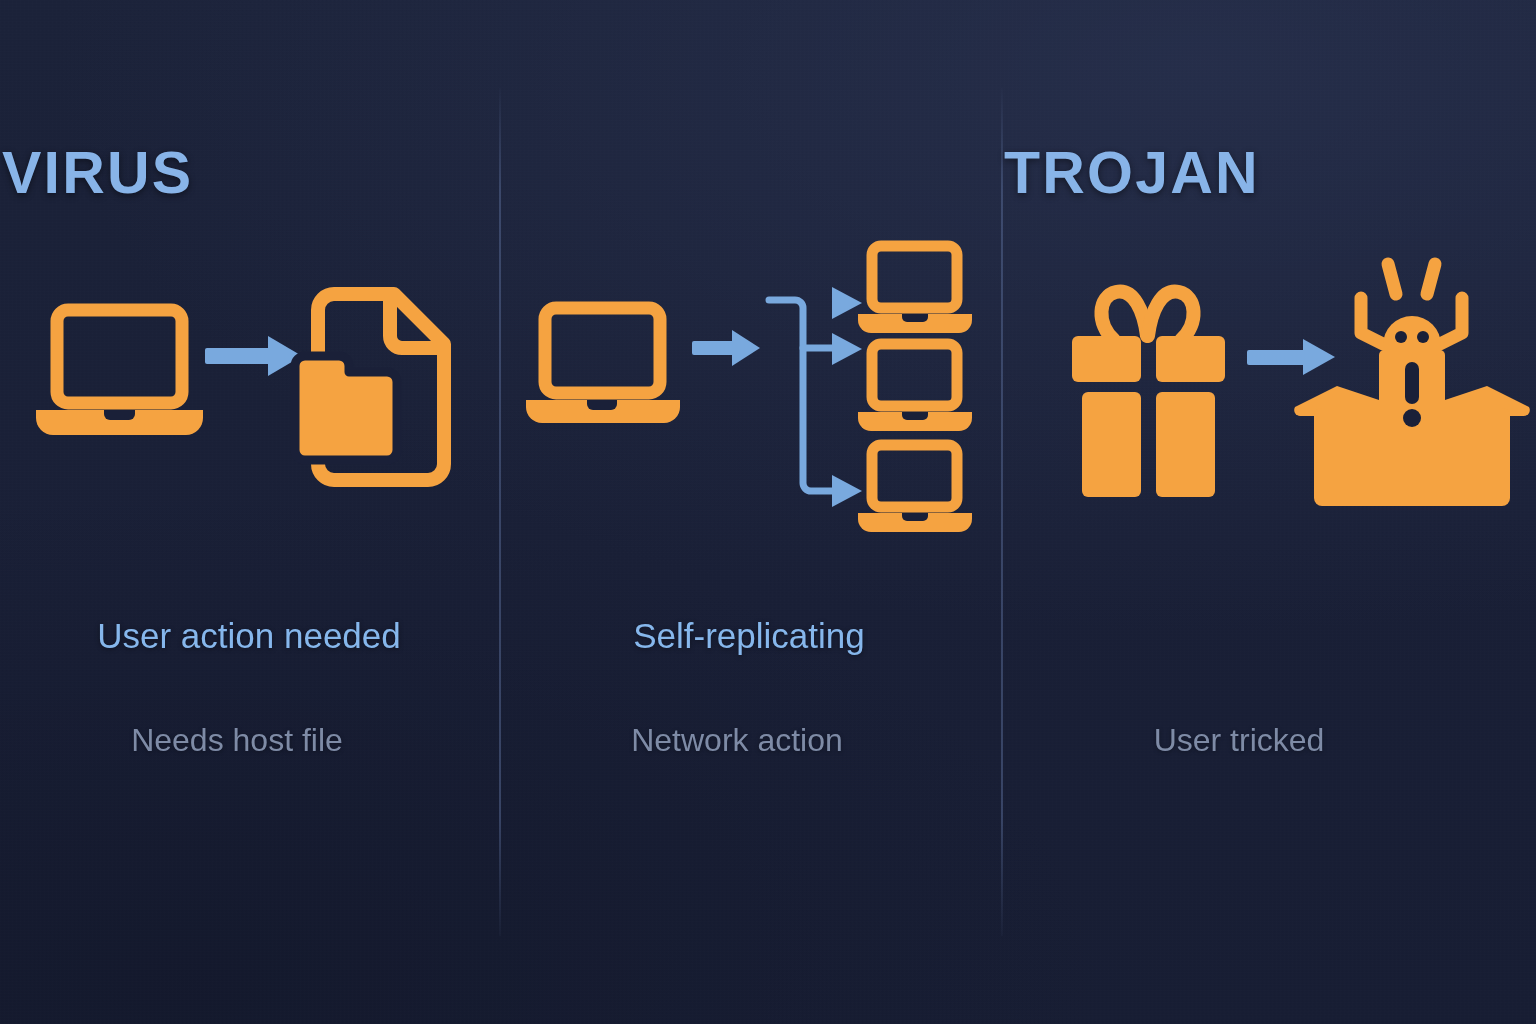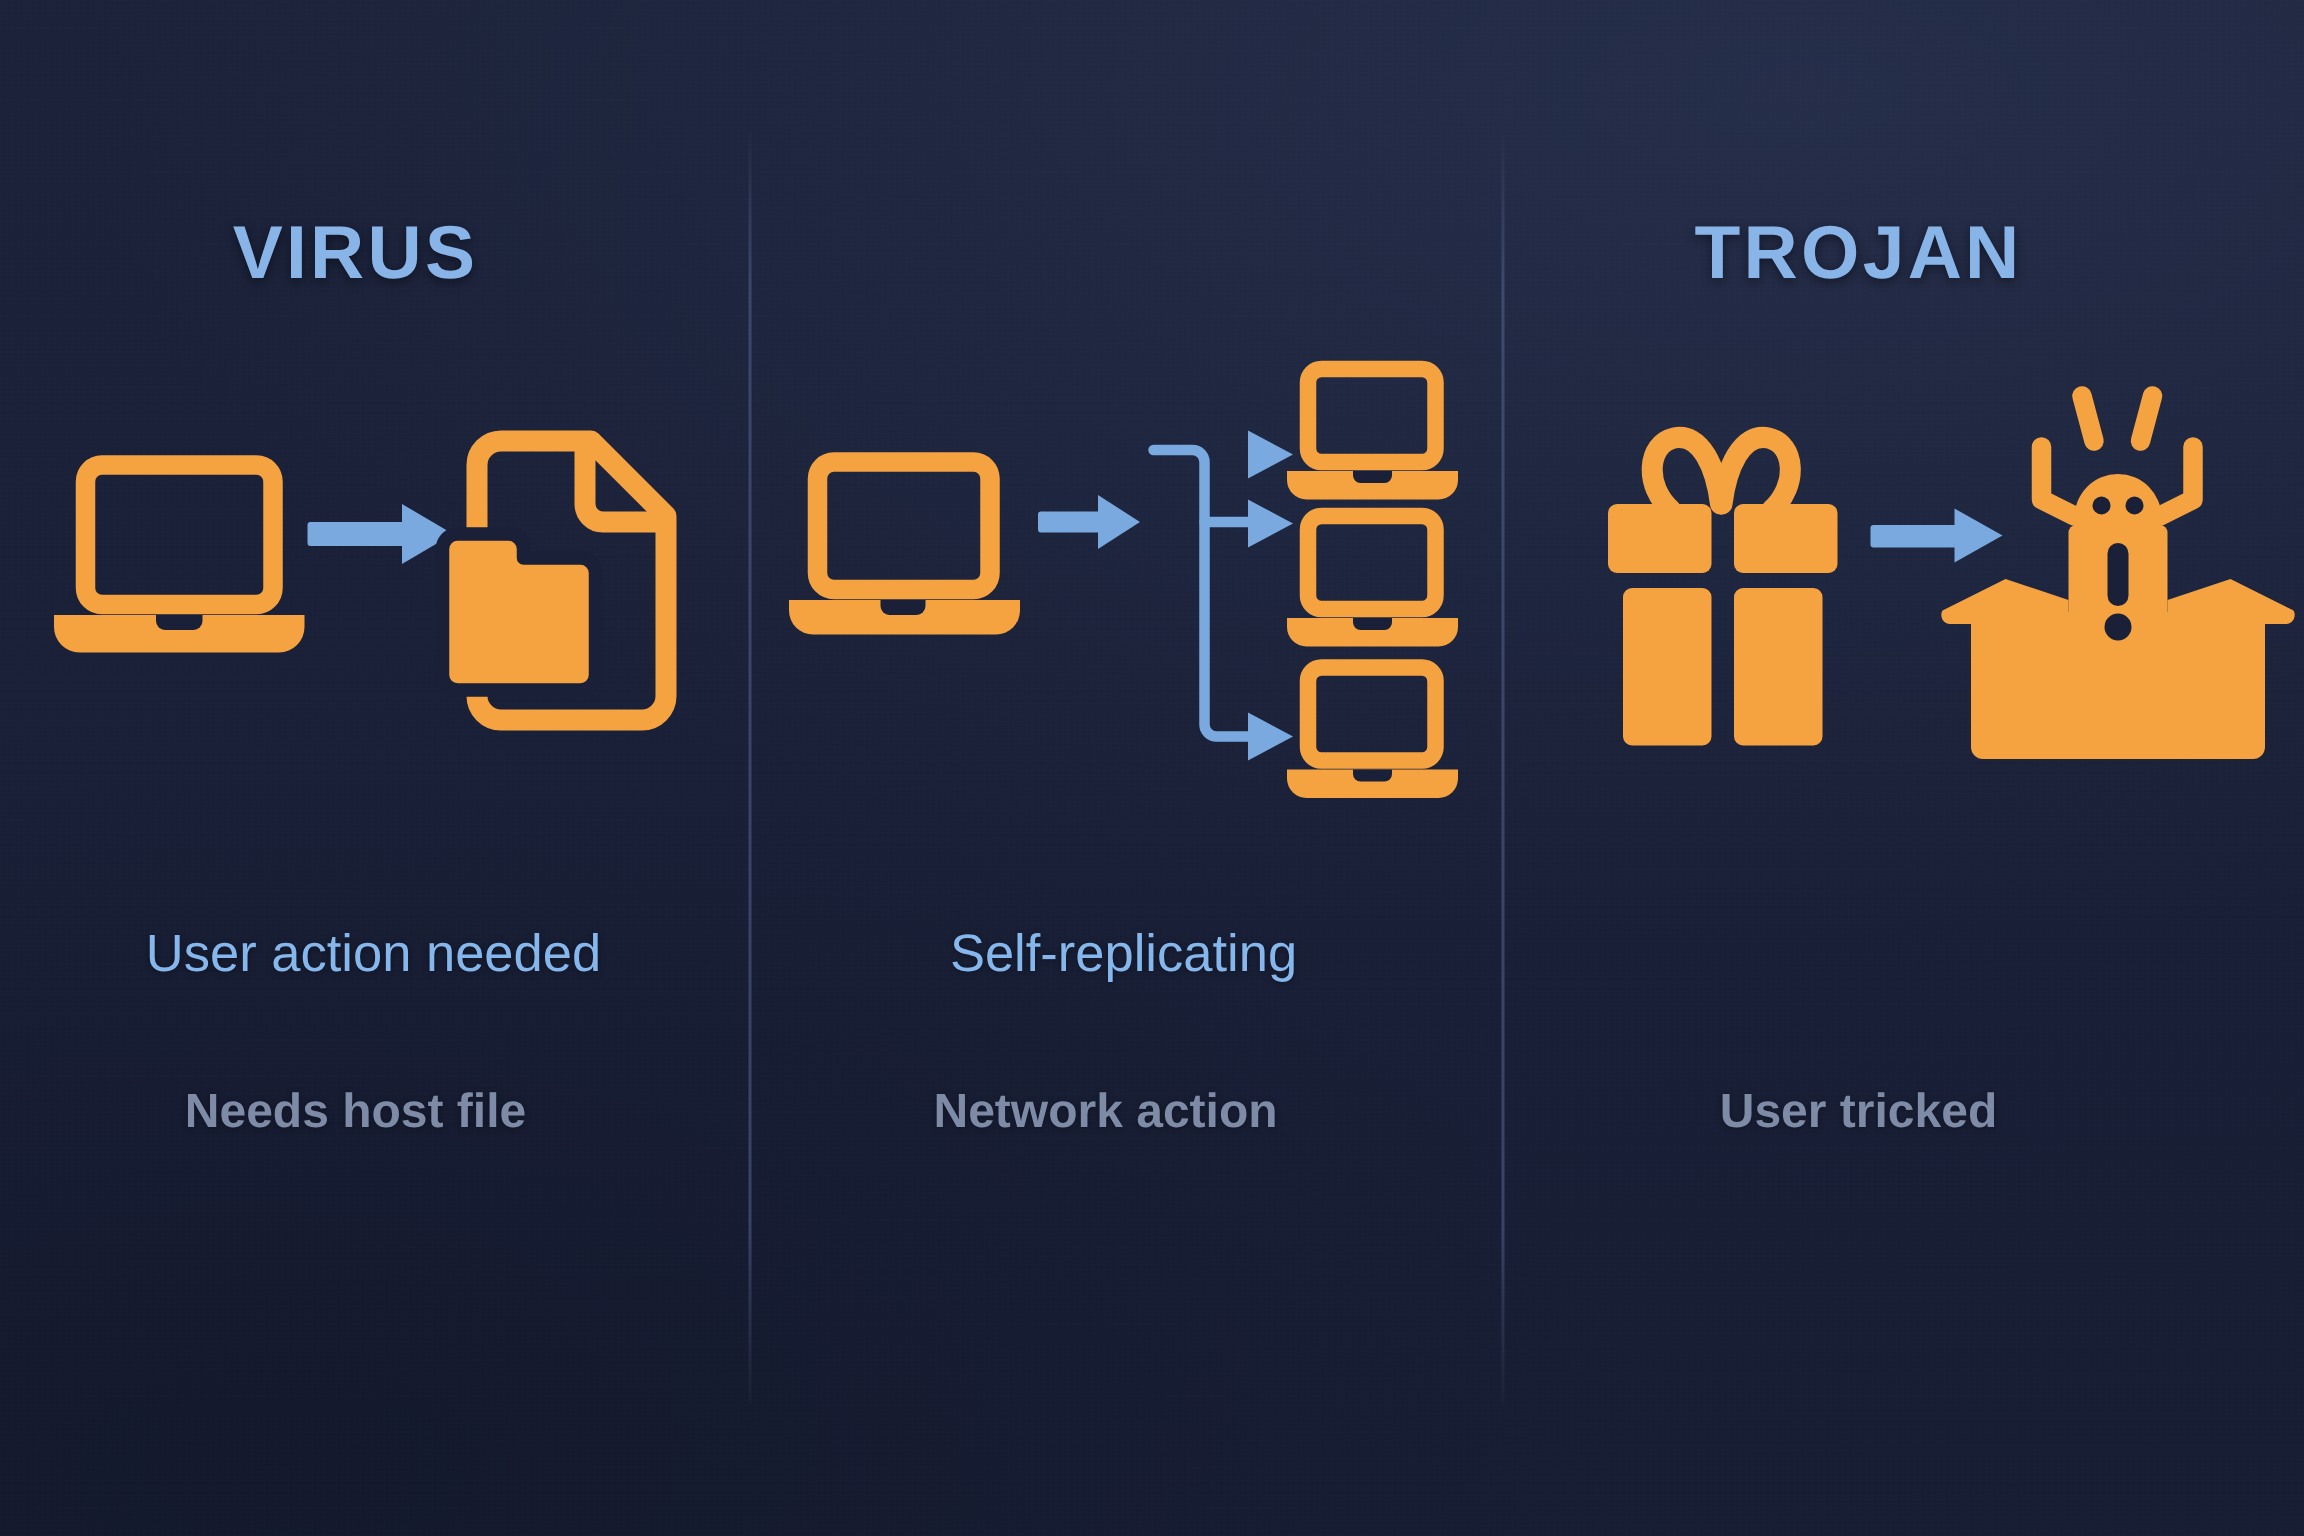--- a/index.html
+++ b/index.html
@@ -57,22 +57,22 @@
   }
   #col-virus  { left: 2px; }
   #col-worm   { left: 502px; }
   #col-trojan { left: 1004px; }
 
   .col-title {
     position: absolute;
     top: 139px;
     left: 0;
     width: 470px;
-    text-align: center;
-    font-size: 50px;
+    text-align: left;
+    font-size: 59px;
     font-weight: bold;
     letter-spacing: 2.2px;
     color: #88b4e8;
     text-shadow: 0 2px 7px rgba(0,0,0,0.45);
   }
 
   .art {
     position: absolute;
     top: 240px;
     left: 0;
@@ -92,21 +92,21 @@
     text-shadow: 0 1px 5px rgba(0,0,0,0.4);
   }
 
   .caption-secondary {
     position: absolute;
     top: 722px;
     left: 0;
     width: 470px;
     text-align: center;
     font-size: 32px;
-    font-weight: bold;
+    font-weight: normal;
     color: #7e8ba6;
     text-shadow: 0 1px 4px rgba(0,0,0,0.35);
   }
 
   svg { display: block; overflow: visible; }
 </style>
 </head>
 <body>
 
 <div id="board">

